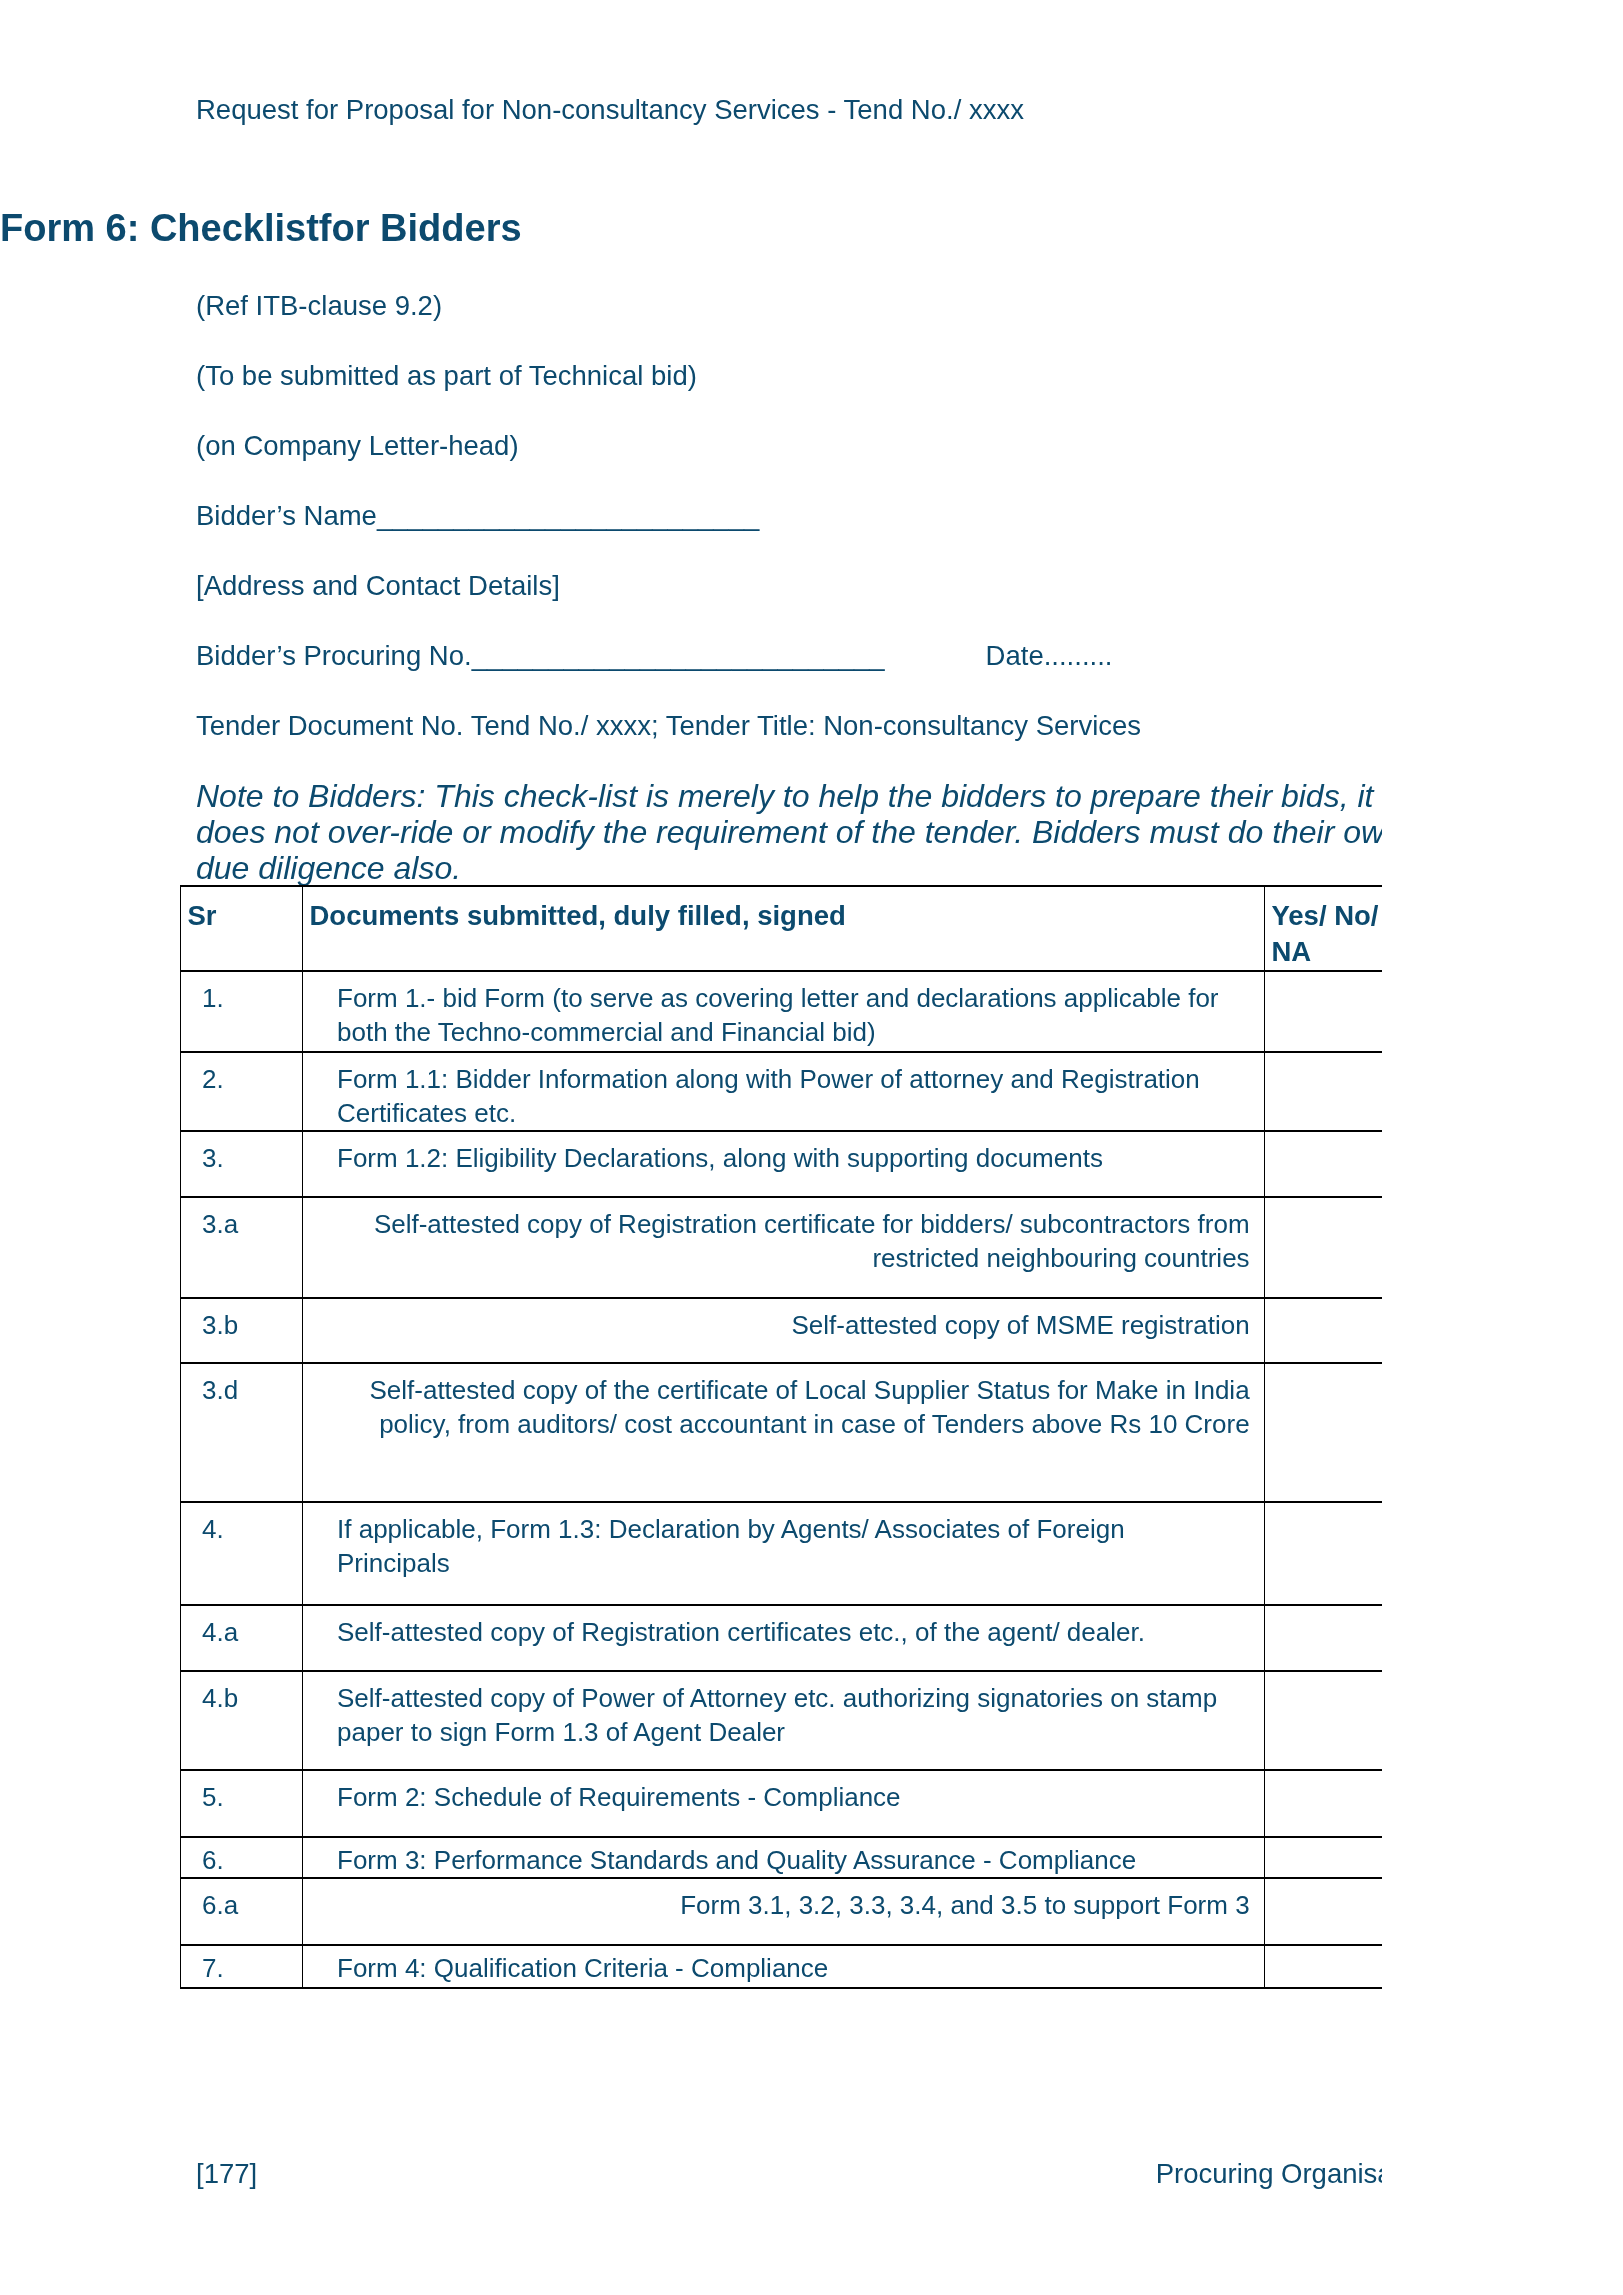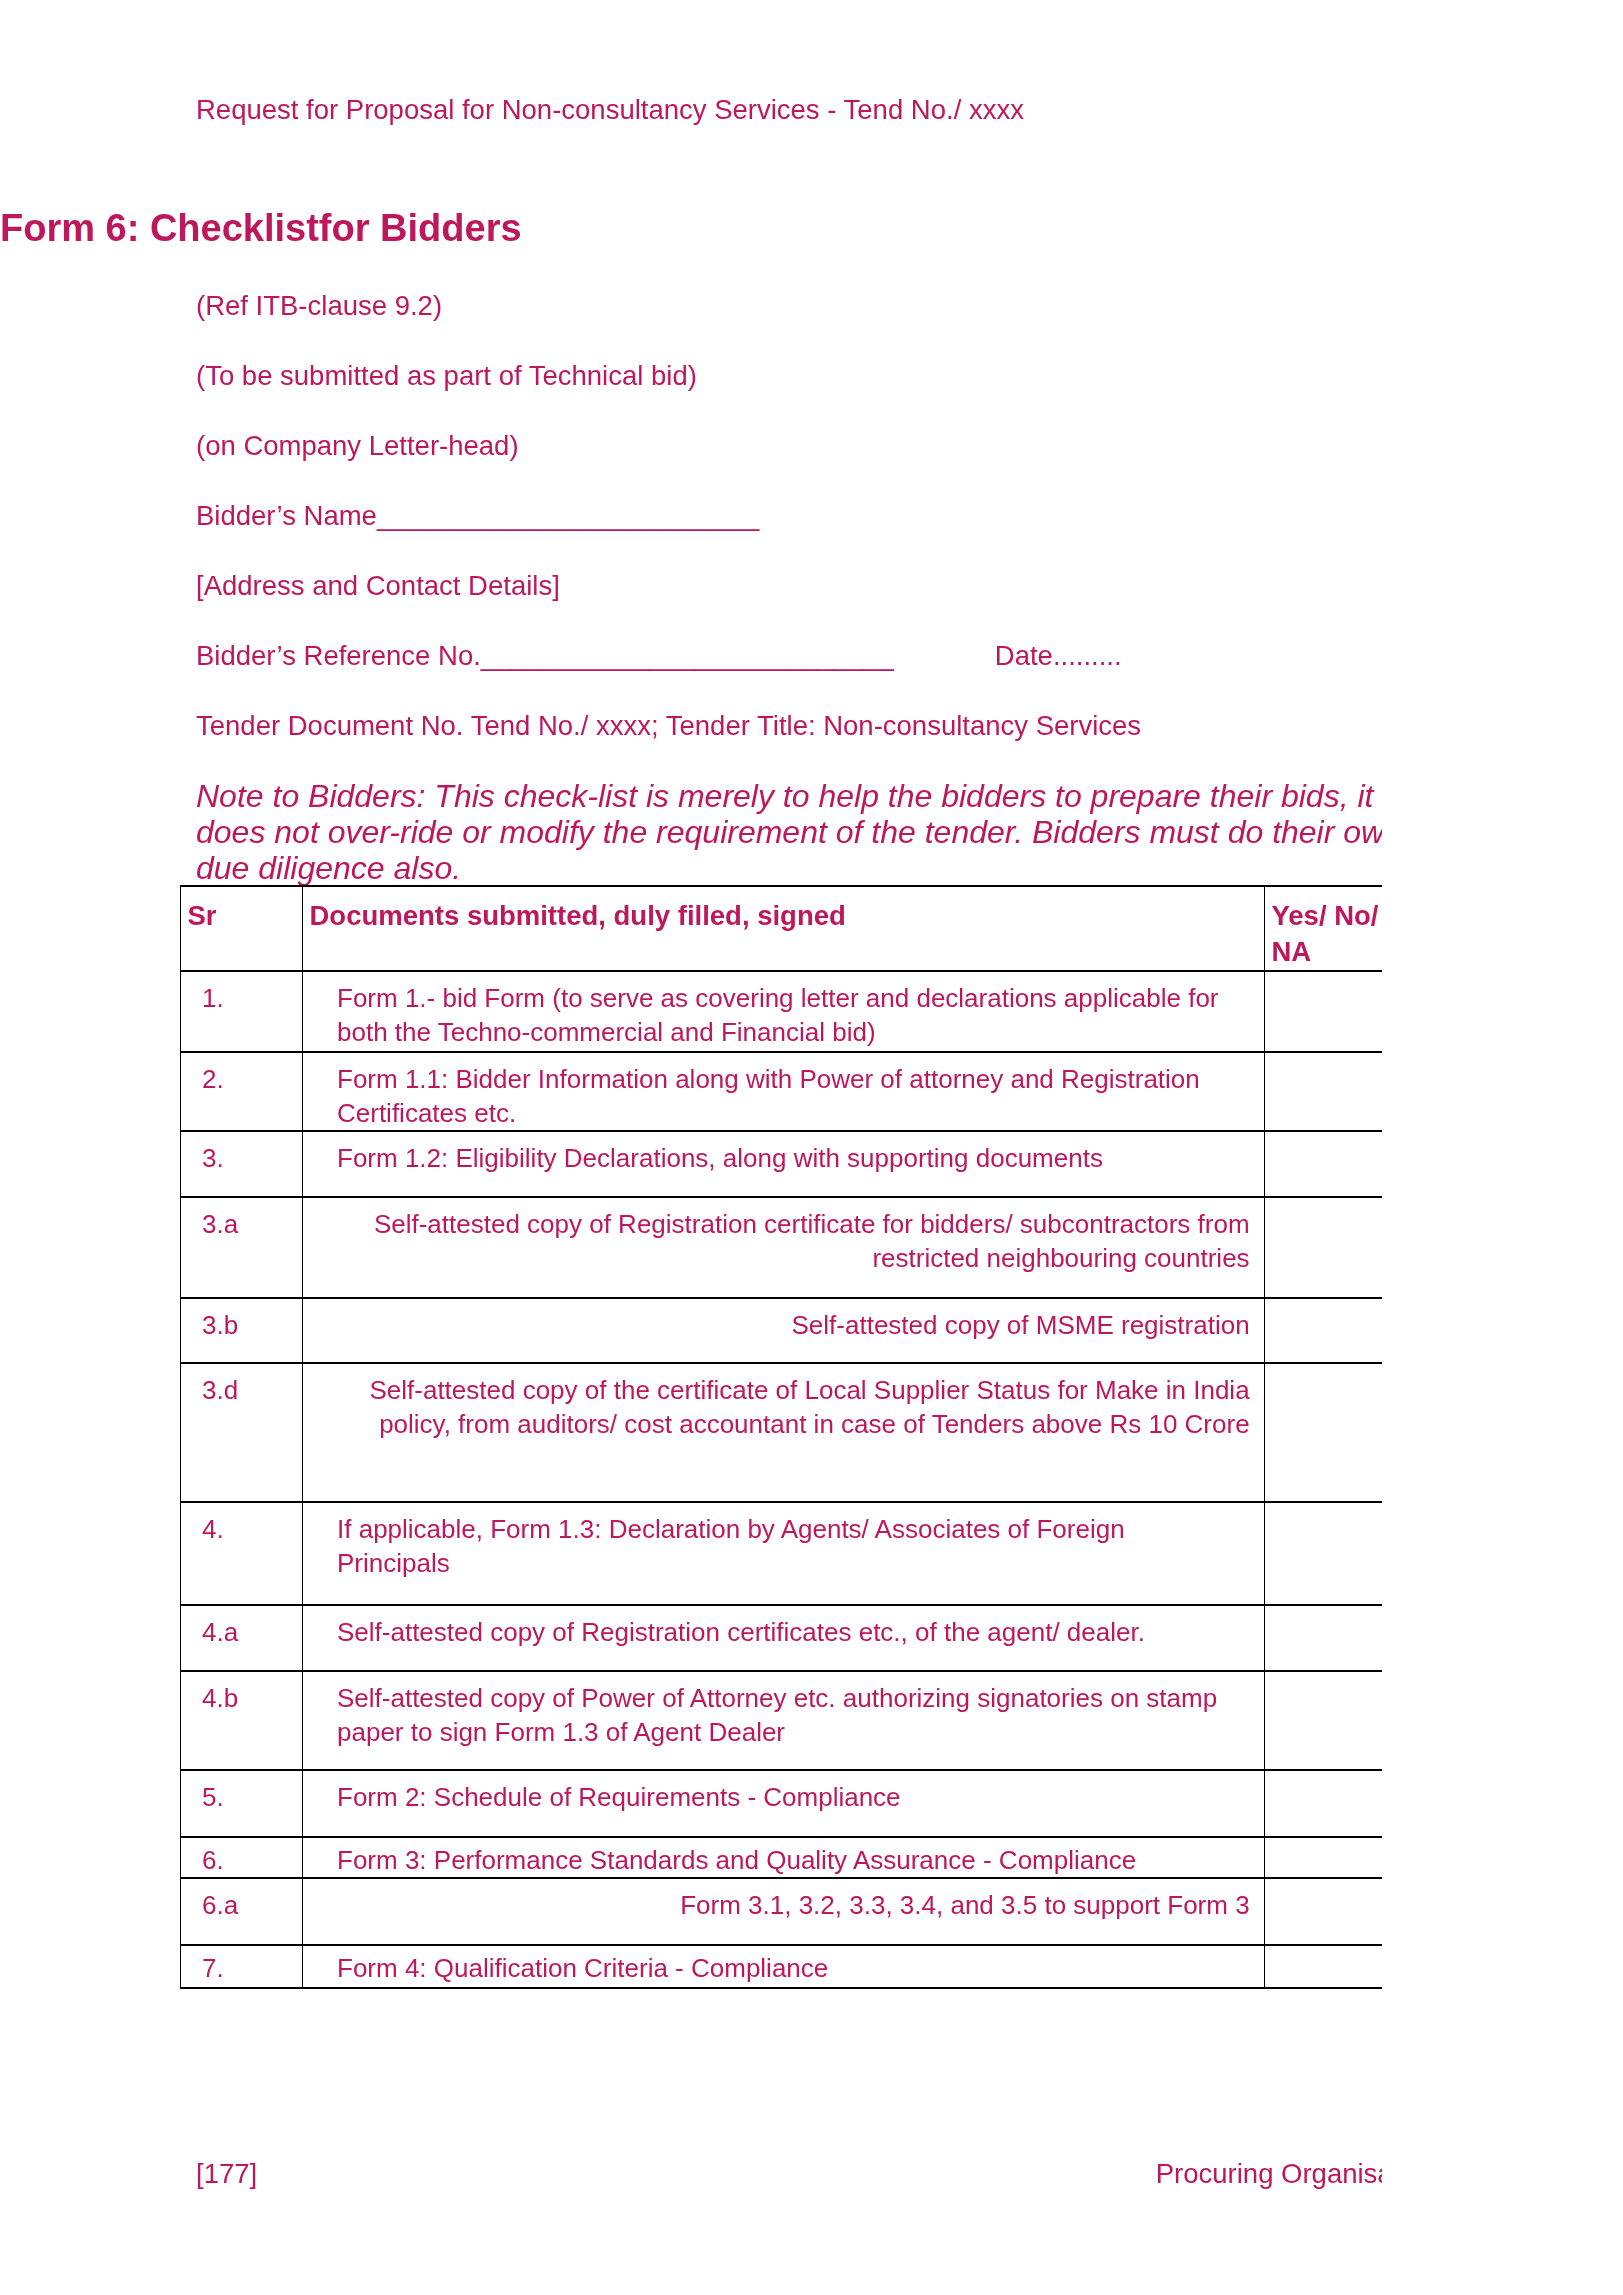--- a/index.html
+++ b/index.html
@@ -2,21 +2,21 @@
 <html style="font-size:10.5px"><head>
 <meta charset="utf-8">
 <style>
   * { margin: 0; padding: 0; box-sizing: border-box; }
   html, body { background: #ffffff; }
   .page {
     position: relative;
     width: 1382px;
     height: 2295px;
     background: #ffffff;
-    color: #be185d;
+    color: #0c4a6e;
     font-family: "Liberation Sans", sans-serif;
     font-size: 27.5px;
     overflow: hidden;
   }
   .doc-header {
     position: absolute;
     left: 196px;
     top: 92px;
     width: 1256px;
     line-height: 36px;
@@ -104,21 +104,21 @@
   <div class="doc-header">Request for Proposal for Non-consultancy Services - Tend No./ xxxx</div>
 
   <div class="doc-title">Form 6: Checklistfor Bidders</div>
 
   <div class="intro">
     <p>(Ref ITB-clause 9.2)</p>
     <p>(To be submitted as part of Technical bid)</p>
     <p>(on Company Letter-head)</p>
     <p><span>Bidder’s Name</span><span class="blank-line">_________________________</span></p>
     <p>[Address and Contact Details]</p>
-    <p><span>Bidder’s Reference No.</span><span class="blank-line">___________________________</span><span class="tab-space"></span><span>Date.........</span></p>
+    <p><span>Bidder’s Procuring No.</span><span class="blank-line">___________________________</span><span class="tab-space"></span><span>Date.........</span></p>
     <p>Tender Document No. Tend No./ xxxx; Tender Title: Non-consultancy Services</p>
     <p class="note-para">Note to Bidders: This check-list is merely to help the bidders to prepare their bids, it does not over-ride or modify the requirement of the tender. Bidders must do their own due diligence also.</p>
   </div>
 
   <table class="checklist">
     <colgroup>
         <col style="width:122px">
         <col style="width:962px">
         <col style="width:165px">
       </colgroup>

